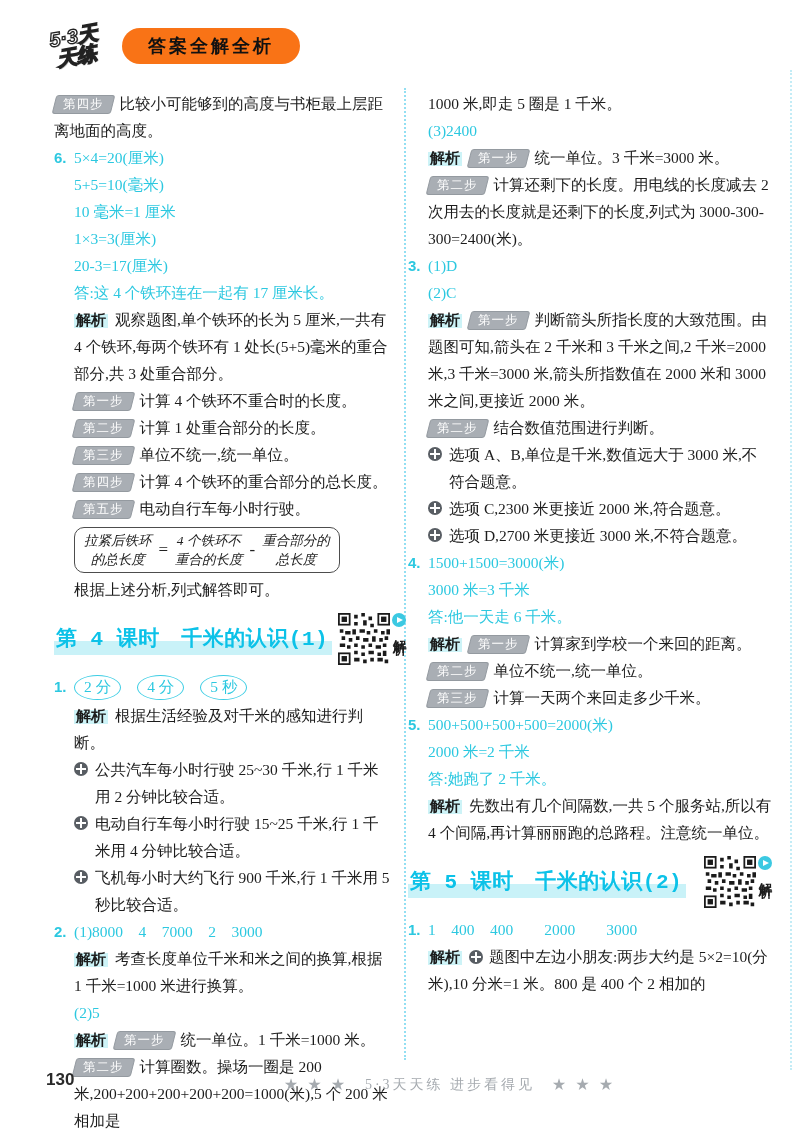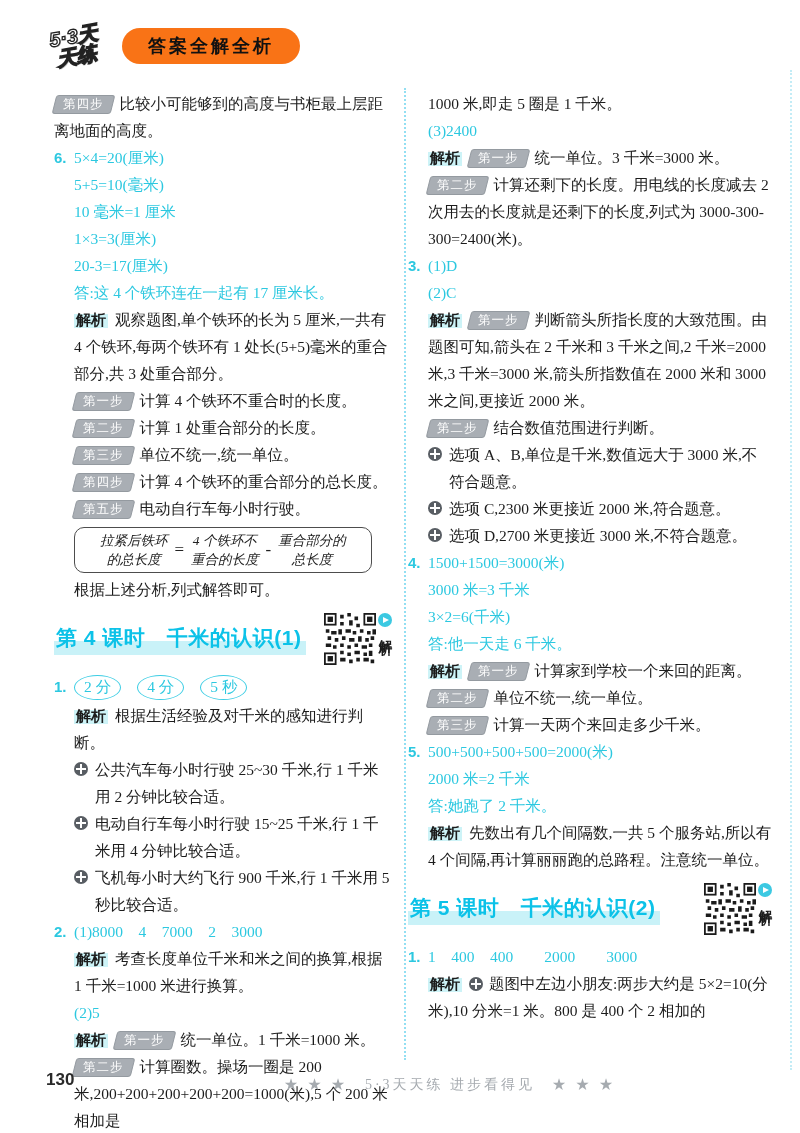--- a/index.html
+++ b/index.html
@@ -37,28 +37,28 @@
          padding:0 2px;margin-right:7px;font-family:"Liberation Sans",sans-serif;font-size:15px;}
 
   .bullet{position:relative;padding-left:21px;}
   .plus-icon{width:14px;height:14px;border-radius:50%;background:#585d63;display:inline-block;
              position:relative;vertical-align:-2px;}
   .bullet>.plus-icon{position:absolute;left:0;top:6px;}
   .plus-icon::before{content:"";position:absolute;left:5.8px;top:2.4px;width:2.6px;height:9.2px;background:#fff;}
   .plus-icon::after{content:"";position:absolute;top:5.8px;left:2.4px;height:2.6px;width:9.2px;background:#fff;}
   .inline-plus{margin-right:6px;}
 
-  .fbox{border:1.5px solid #4d4d4d;border-radius:10px;padding:3px 25px;display:flex;
+  .fbox{border:1.5px solid #4d4d4d;border-radius:10px;padding:3px 9px;display:flex;
         align-items:center;gap:7px;width:fit-content;font-style:italic;font-size:13.5px;
         margin:5px 0 3px;color:#222;}
   .frac{display:flex;flex-direction:column;text-align:center;line-height:19px;}
   .fbox .op{font-size:17px;font-style:normal;}
 
   .section-head{display:flex;align-items:center;justify-content:space-between;gap:6px;margin:10px 0 8px;}
-  .sec-title{font-family:Liberation Sans, sans-serif;font-weight:bold;font-size:21px;
+  .sec-title{font-family:Liberation Mono, monospace;font-weight:bold;font-size:21px;
              color:#0cc2e8;background:linear-gradient(transparent 54%,#c9f2f8 54%);
              padding:0 4px 3px 2px;white-space:nowrap;letter-spacing:0.5px;text-align:right;}
   .qr-wrap{display:flex;align-items:flex-start;flex:0 0 auto;}
   .qr{width:52px;height:52px;}
   .qr rect,.qr path{fill:#1b1b1b;}
   .qr .wr{fill:#ffffff;}
   .qr-side{display:flex;flex-direction:column;align-items:center;gap:2px;margin-left:2px;}
   .play-icon{position:relative;width:14px;height:14px;border-radius:50%;background:#3cc9e2;display:inline-block;}
   .play-icon::after{content:"";position:absolute;left:5px;top:3.5px;border-left:6px solid #fff;
                     border-top:3.5px solid transparent;border-bottom:3.5px solid transparent;}
@@ -182,21 +182,20 @@
       <p class="t"><span class="badge"><span>第二步</span></span><span>结合数值范围进行判断。</span></p>
       <p class="t bullet"><span class="plus-icon"></span><span>选项 A、B,单位是千米,数值远大于 3000 米,不符合题意。</span></p>
       <p class="t bullet"><span class="plus-icon"></span><span>选项 C,2300 米更接近 2000 米,符合题意。</span></p>
       <p class="t bullet"><span class="plus-icon"></span><span>选项 D,2700 米更接近 3000 米,不符合题意。</span></p>
     </div>
 
     <div class="item">
       <span class="num">4.</span>
       <p class="t cyan">1500+1500=3000(米)</p>
       <p class="t cyan">3000 米=3 千米</p>
-      <p class="t cyan">3×2=6(千米)</p>
       <p class="t cyan">答:他一天走 6 千米。</p>
       <p class="t"><span class="jiexi">解析</span><span class="badge"><span>第一步</span></span><span>计算家到学校一个来回的距离。</span></p>
       <p class="t"><span class="badge"><span>第二步</span></span><span>单位不统一,统一单位。</span></p>
       <p class="t"><span class="badge"><span>第三步</span></span><span>计算一天两个来回走多少千米。</span></p>
     </div>
 
     <div class="item">
       <span class="num">5.</span>
       <p class="t cyan">500+500+500+500=2000(米)</p>
       <p class="t cyan">2000 米=2 千米</p>

